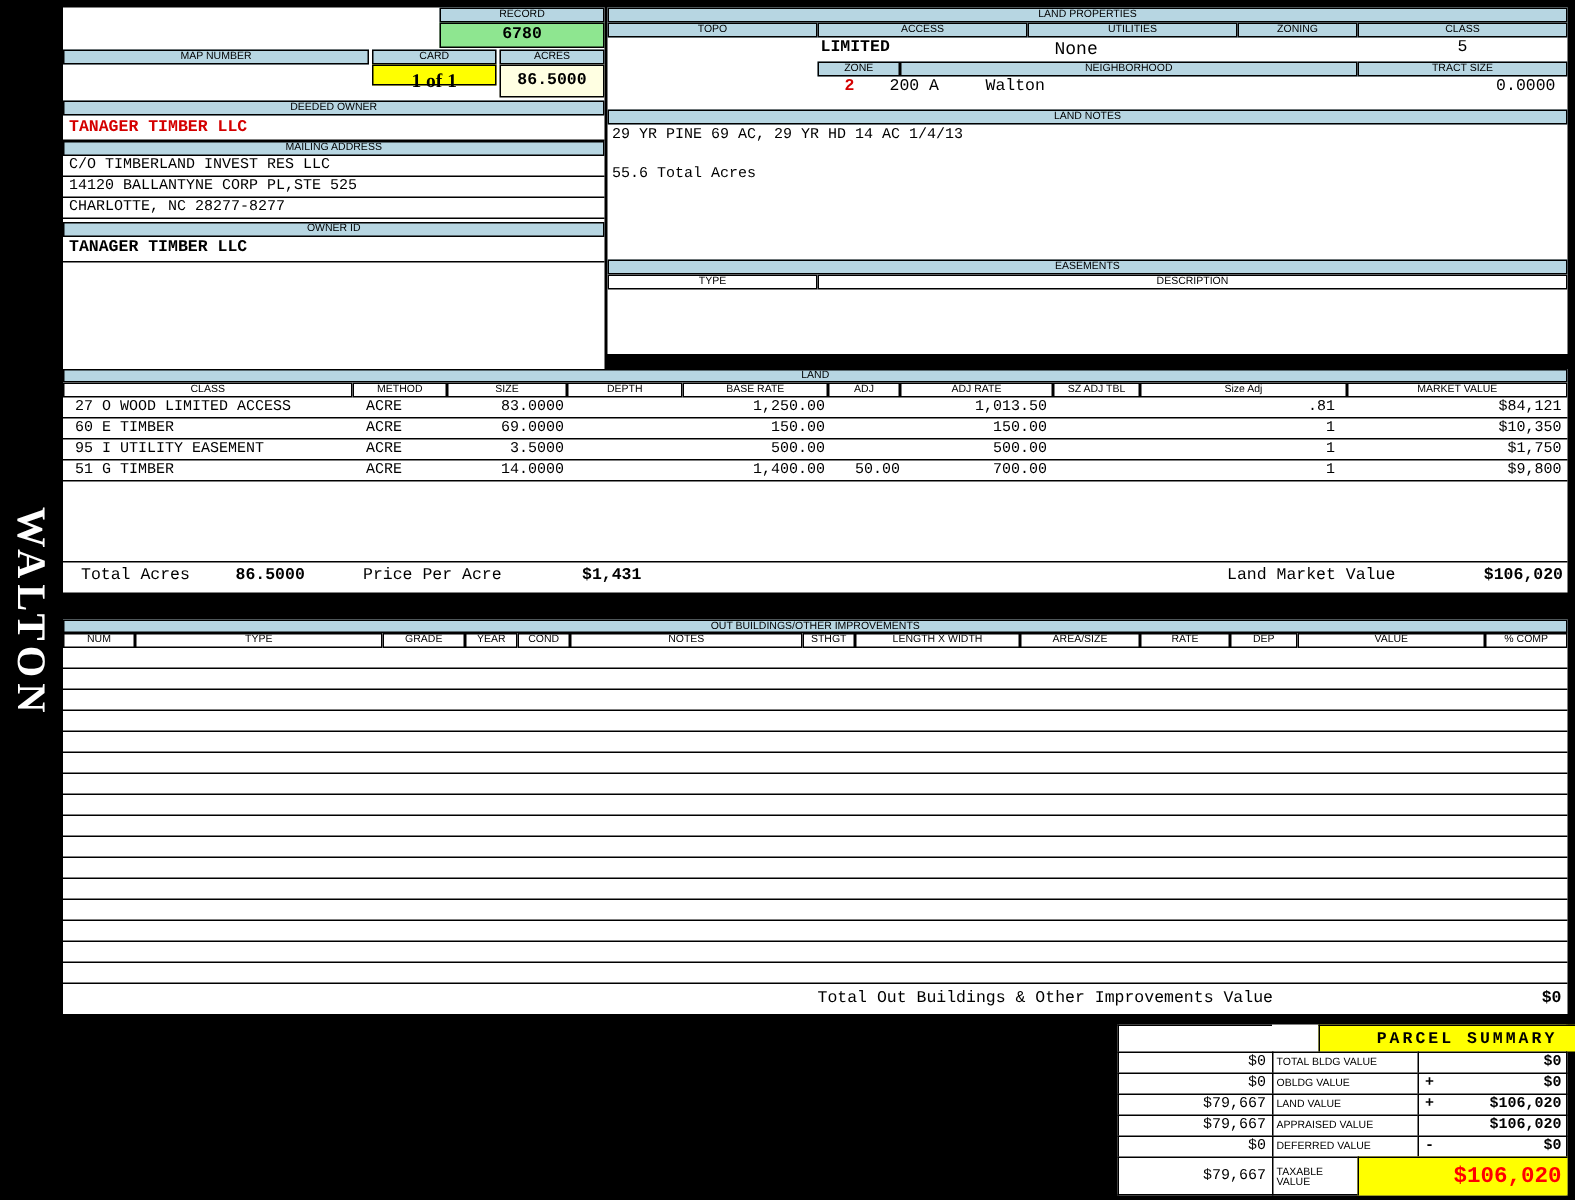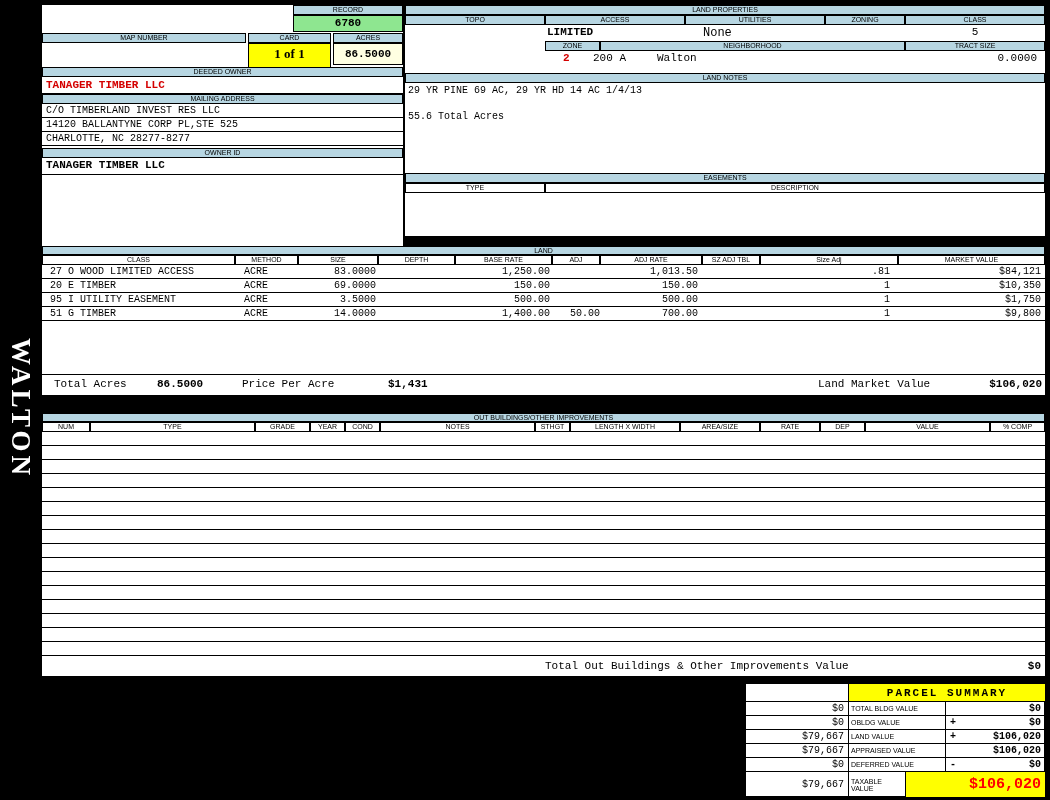--- a/index.html
+++ b/index.html
@@ -17,21 +17,21 @@
   .v-label{position:absolute;left:-39px;top:381px;width:120px;height:34px;transform:rotate(90deg);color:#fff;
            font-family:"Liberation Serif","DejaVu Serif",serif;font-weight:bold;font-size:27px;letter-spacing:4px;text-align:center;line-height:34px;}
   
   .county-box{position:absolute;left:0;top:0;width:249px;height:28px;border:1px solid #000;text-align:center;background:#fff;}
   .county-name{font-weight:bold;font-size:14px;line-height:16px;}
   .county-sub{font-size:6.5px;line-height:8px;}
   .record-val{position:absolute;left:251px;top:10px;width:110px;height:17px;background:#8ee690;border:1px solid #000;
               font-weight:bold;font-size:11px;text-align:center;line-height:15px;}
   .map-val{position:absolute;left:0;top:38px;width:204px;height:22px;background:#ffff00;border:1px solid #000;
            font-weight:bold;font-size:16px;text-align:center;line-height:20px;letter-spacing:1px;}
-  .card-val{position:absolute;left:206px;top:38px;width:83px;height:32px;background:#ffff00;border:1px solid #000;
+  .card-val{position:absolute;left:206px;top:38px;width:83px;height:14px;background:#ffff00;border:1px solid #000;
             font-weight:bold;font-size:13px;text-align:center;line-height:20px;}
   .acres-val{position:absolute;left:291px;top:38px;width:70px;height:22px;background:#ffffe2;border:1px solid #000;
              font-weight:bold;font-size:11px;text-align:center;line-height:20px;}
   .owner-name{position:absolute;left:0;top:72px;width:361px;height:17px;color:#d40000;font-weight:bold;font-size:11px;
               line-height:16px;padding-left:4px;border-bottom:1px solid #000;}
   .addr{position:absolute;left:0;width:361px;height:14px;font-size:10px;line-height:13px;padding-left:4px;border-bottom:1px solid #000;}
   .ownerid-val{position:absolute;left:0;top:153px;width:361px;height:17px;font-weight:bold;font-size:11px;line-height:15px;
                padding-left:4px;border-bottom:1px solid #000;}
   
   .land-row{position:absolute;left:0;width:1003px;height:14px;display:flex;border-bottom:1px solid #000;font-size:10px;line-height:13px;}
@@ -143,21 +143,21 @@
       <div class="lc lc2">83.0000</div>
       <div class="lc lc3"></div>
       <div class="lc lc4">1,250.00</div>
       <div class="lc lc5"></div>
       <div class="lc lc6">1,013.50</div>
       <div class="lc lc7"></div>
       <div class="lc lc8">.81</div>
       <div class="lc lc9">$84,121</div>
     </div>
     <div class="land-row mono" style="top:33px;">
-      <div class="lc lc0">20 E TIMBER</div>
+      <div class="lc lc0">60 E TIMBER</div>
       <div class="lc lc1">ACRE</div>
       <div class="lc lc2">69.0000</div>
       <div class="lc lc3"></div>
       <div class="lc lc4">150.00</div>
       <div class="lc lc5"></div>
       <div class="lc lc6">150.00</div>
       <div class="lc lc7"></div>
       <div class="lc lc8">1</div>
       <div class="lc lc9">$10,350</div>
     </div>
@@ -231,21 +231,21 @@
         <div class="ob-empty-row"></div>
         <div class="ob-empty-row"></div>
       </div>
     <div class="abs mono" style="left:0;top:245px;width:1003px;height:18px;font-size:11px;">
       <span class="abs" style="left:503px;top:2px;">Total Out Buildings &amp; Other Improvements Value</span>
       <span class="abs totval" style="right:4px;top:2px;">$0</span>
     </div>
   </div>
 
   <div class="panel" id="parcel-summary" style="left:745px;top:683px;width:300px;height:114px;">
-    <div class="ps-row" style="height:18px;">
+    <div class="ps-row" style="height:18px;gap:31px;">
       <div class="ps-cell ps-prior"></div>
       <div class="ps-cell ps-title mono">PARCEL SUMMARY</div>
     </div>
     <div class="ps-row" style="height:14px;">
       <div class="ps-cell ps-prior mono">$0</div>
       <div class="ps-cell ps-label">TOTAL BLDG VALUE</div>
       <div class="ps-cell ps-value mono">
           <span class="ps-op"></span>
           <span>$0</span>
         </div>

